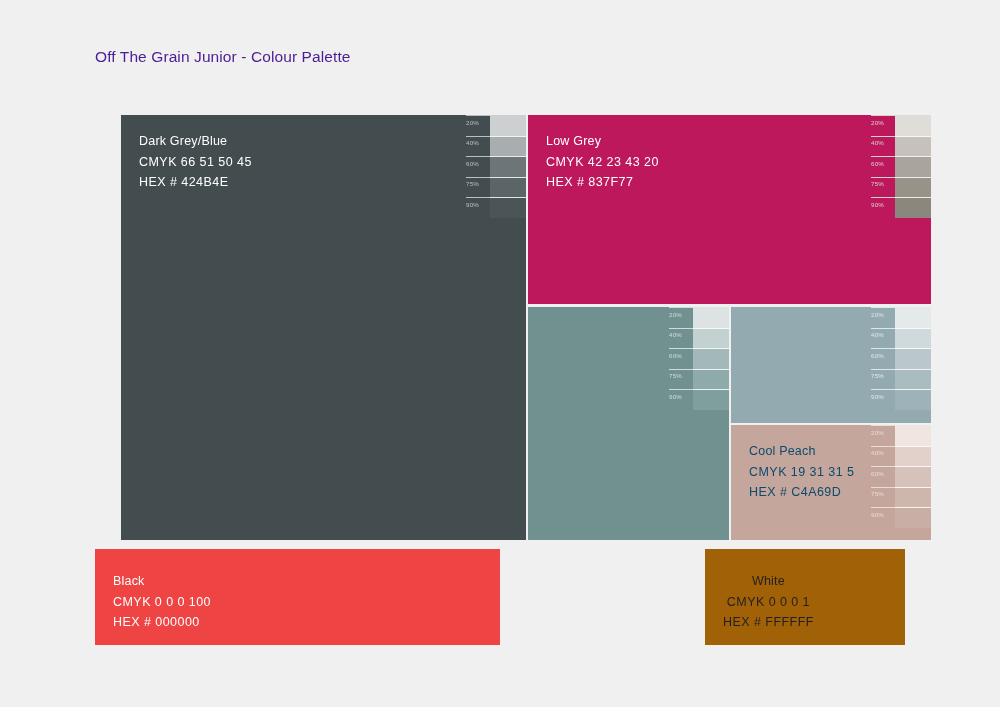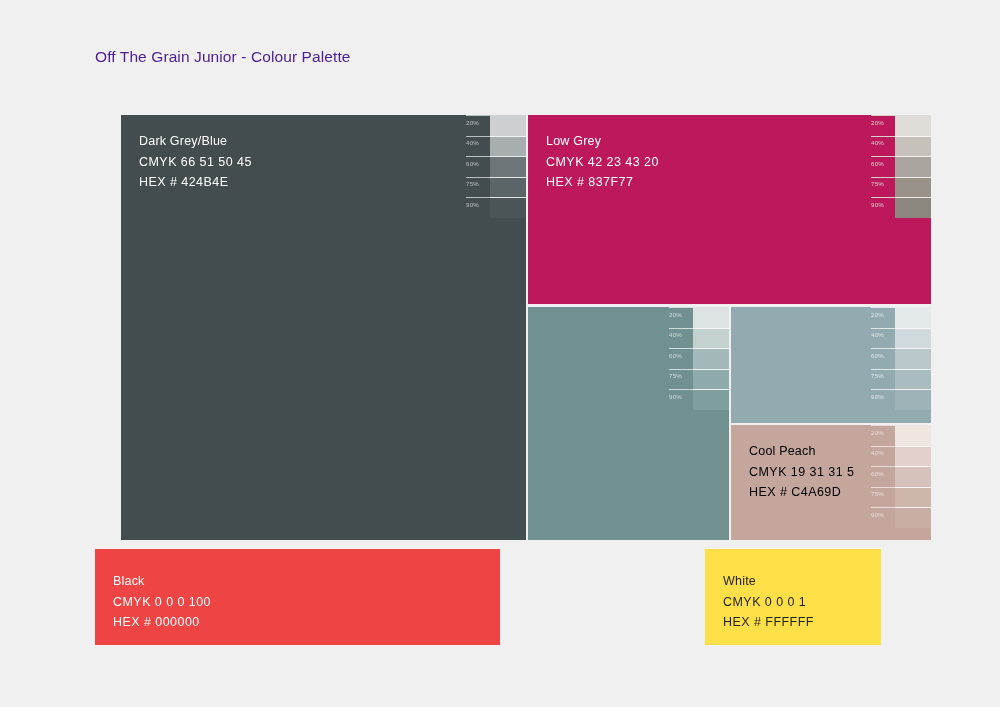--- a/index.html
+++ b/index.html
@@ -289,21 +289,21 @@
           <div class="tint-label-cell">
             <div class="tint-rule" style="background: rgb(223, 231, 234);"></div>
             <div class="tint-label" style="color: rgb(223, 231, 234);">90%</div>
           </div>
           <div class="tint-chip" style="background: rgb(158, 179, 184); border-top: 1px solid rgba(255, 255, 255, 0.85);"></div>
         </div>
       </div>
   </div>
 
   <div class="swatch" style="left: 610px; top: 310px; width: 200px; height: 115px; background: rgb(196, 166, 157);">
-    <div class="swatch-info" style="color: #000000;">
+    <div class="swatch-info" style="color: #0c4a6e;">
       <div class="swatch-name">Cool Peach</div>
       <div class="swatch-cmyk">CMYK  19  31  31  5</div>
       <div class="swatch-hex">HEX #  C4A69D</div>
     </div>
     <div class="tint-ramp">
         <div class="tint-row">
           <div class="tint-label-cell">
             <div class="tint-rule" style="background: rgb(234, 220, 215);"></div>
             <div class="tint-label" style="color: rgb(234, 220, 215);">20%</div>
           </div>
@@ -346,21 +346,21 @@
 
   <div class="neutral" style="left: 0px; width: 405px; background: #ef4444;">
     <div class="swatch-info" style="color: rgb(255, 255, 255);">
       <div class="swatch-name">Black</div>
       <div class="swatch-cmyk">CMYK 0  0  0 100</div>
       <div class="swatch-hex">HEX #  000000</div>
     </div>
   </div>
 
 
-  <div class="neutral" style="left: 610px; width: 176px; background: #fde047;">
+  <div class="neutral" style="left: 610px; width: 200px; background: #a16207; text-align: center;">
     <div class="swatch-info" style="color: rgb(35, 31, 32);">
       <div class="swatch-name">White</div>
       <div class="swatch-cmyk">CMYK 0  0  0  1</div>
       <div class="swatch-hex">HEX #  FFFFFF</div>
     </div>
   </div>
 
 </div>
 
 </body></html>

